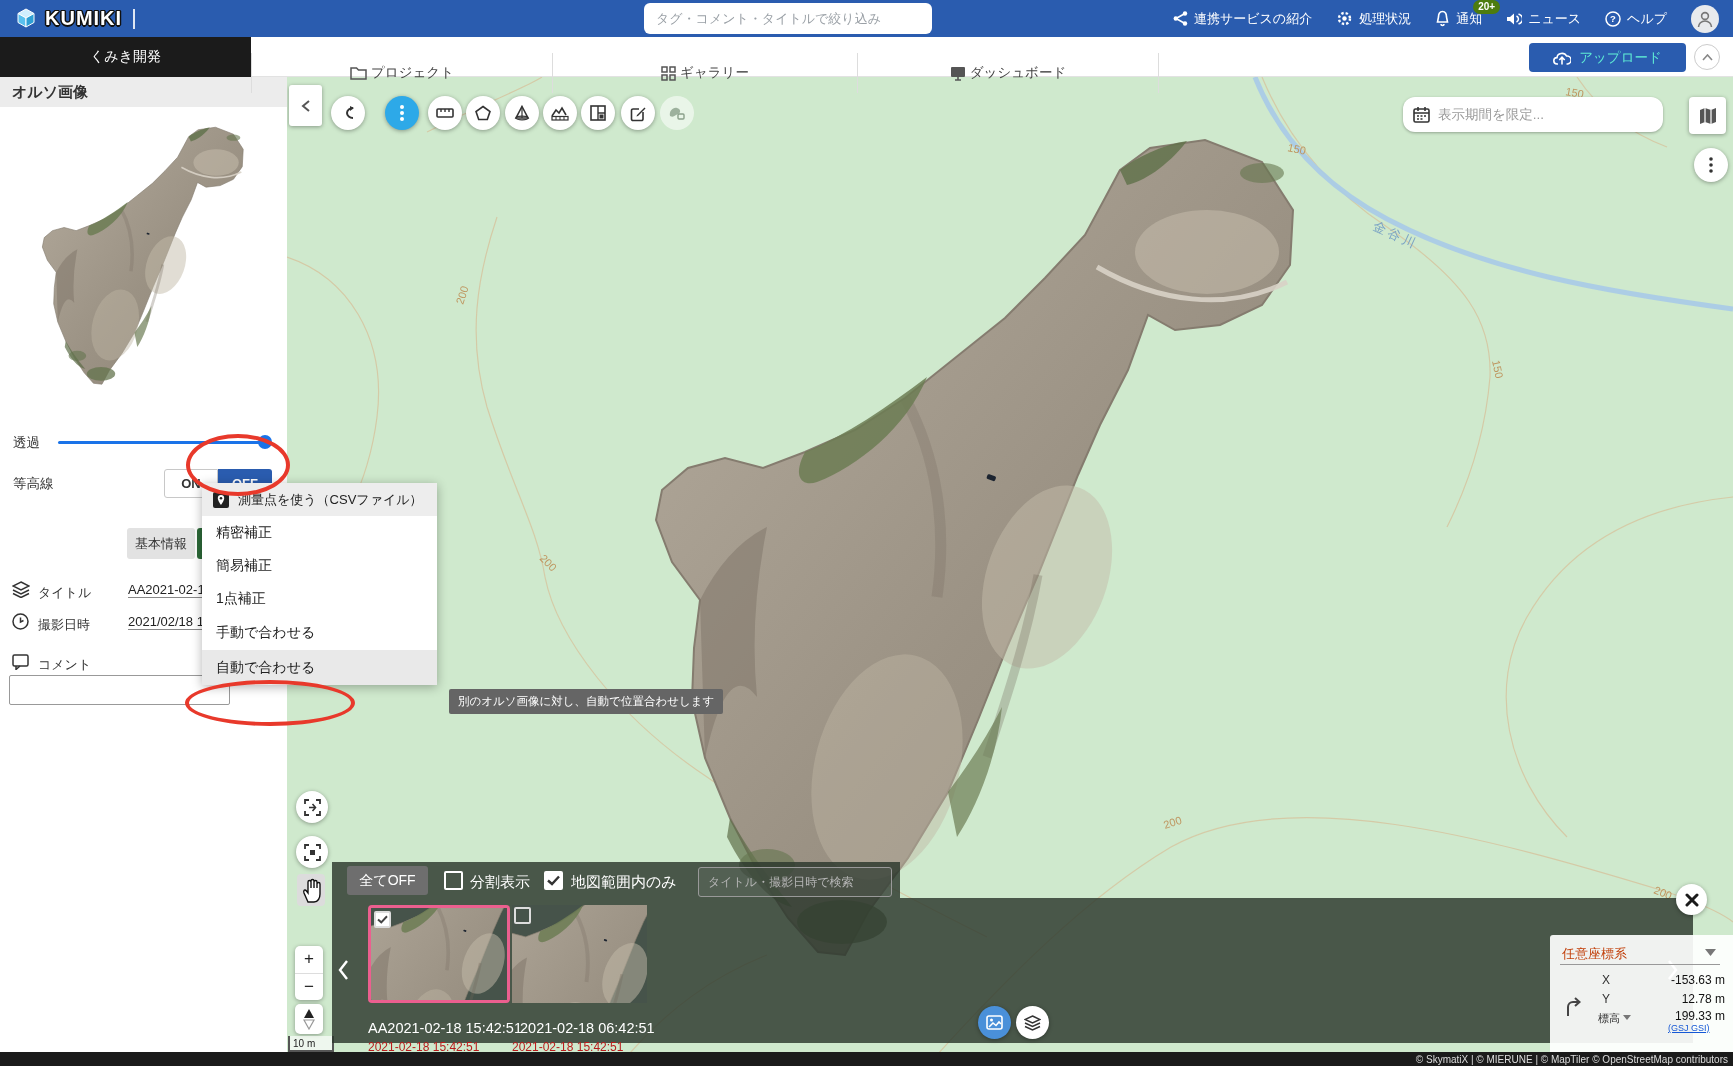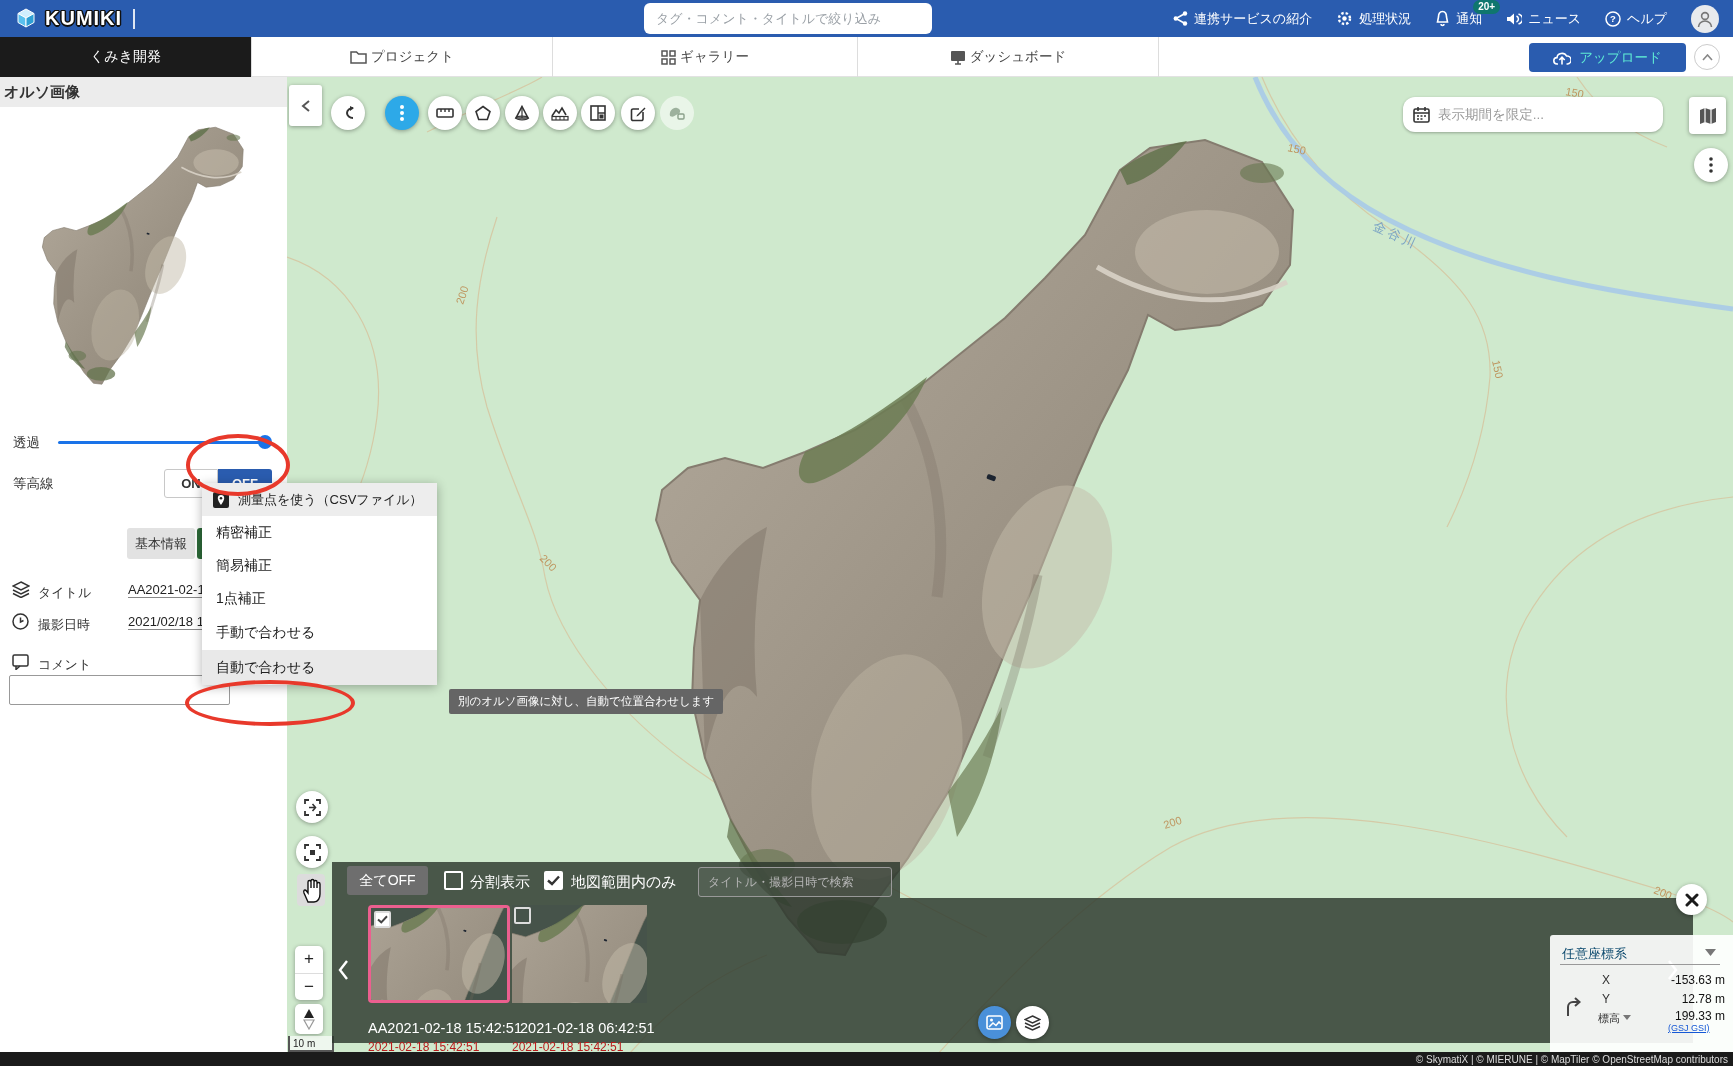--- a/index.html
+++ b/index.html
@@ -13,39 +13,39 @@
   .topbar { left:0; top:0; width:1733px; height:37px; background:#2a5caf; z-index:40; }
   .brand { left:14px; top:0; height:37px; gap:7px; color:#fff; }
   .brand-text { font-size:20px; font-weight:bold; letter-spacing:1px; color:#fff;
     text-shadow:-1.5px 0 #111,1.5px 0 #111,0 -1.5px #111,0 1.5px #111,1px 1px #111,-1px 1px #111,1px -1px #111,-1px -1px #111; }
   .brand-divider { width:2px; height:20px; background:rgba(255,255,255,.85); margin-left:4px; }
   .top-search { left:644px; top:3px; width:288px; height:31px; background:#fff; border-radius:6px; padding:0 12px; }
   .top-search input { border:none; outline:none; width:100%; font-size:13px; color:#333; background:transparent; }
   .top-search input::placeholder { color:#9aa0a6; }
   .topnav { right:14px; top:0; height:37px; gap:24px; color:#fff; z-index:41; }
   .topnav-item { gap:6px; font-size:13px; cursor:pointer; position:relative; }
-  .badge { position:absolute; top:-10px; right:-18px; background:#0f766e; color:#fff; font-size:10px; font-weight:bold;
+  .badge { position:absolute; top:-10px; right:-18px; background:#4d7c0f; color:#fff; font-size:10px; font-weight:bold;
     border-radius:9px; padding:2px 5px; line-height:1; }
   .avatar { width:28px; height:28px; border-radius:50%; background:#e8eaed; display:flex; align-items:center; justify-content:center; }
 
   
   .tabbar { left:0; top:37px; width:1733px; height:40px; background:#fff; border-bottom:1px solid #e2e2e2; z-index:40; }
   .tab-active { left:0; top:0; width:251px; height:40px; background:#1b1b1b; color:#fff; justify-content:center; font-size:14px; }
-  .tab { top:0; height:40px; justify-content:center; gap:4px; font-size:13.5px; color:#444; border-right:1px solid #ddd; }
+  .tab { top:16px; height:40px; justify-content:center; gap:4px; font-size:13.5px; color:#444; border-right:1px solid #ddd; }
   .tab-project { left:251px; width:302px; border-left:1px solid #ddd; }
   .tab-gallery { left:553px; width:305px; }
   .tab-dashboard { left:858px; width:301px; }
   .upload-btn { left:1529px; top:6px; width:157px; height:29px; background:#2a5caf; color:#5eead4; border-radius:4px;
     justify-content:center; gap:8px; font-size:13.5px; cursor:pointer; }
   .collapse-circle { left:1694px; top:7px; width:26px; height:26px; border-radius:50%; border:1px solid #ccc; background:#fff;
     display:flex; align-items:center; justify-content:center; color:#888; }
 
   
   .sidebar { left:0; top:77px; width:287px; height:989px; background:#fff; z-index:30; }
-  .sidebar-header { left:0; top:0; width:287px; height:30px; background:#ececec; font-size:15px; font-weight:bold; color:#333; padding-left:4px; }
+  .sidebar-header { left:0; top:0; width:287px; height:30px; background:#ececec; font-size:15px; font-weight:bold; color:#333; padding-left:12px; }
   .slider-label { left:13px; top:357px; font-size:13.5px; color:#333; }
   .slider-track { left:58px; top:364px; width:206px; height:3px; background:#1a73e8; border-radius:2px; }
   .slider-knob { left:258px; top:358px; width:14px; height:14px; border-radius:50%; background:#1a73e8; }
   .contour-label { left:13px; top:398px; font-size:13.5px; color:#333; }
   .toggle-on { left:164px; top:392px; width:54px; height:29px; background:#fff; border:1px solid #c8c8c8; border-radius:3px 0 0 3px;
     justify-content:center; font-size:13px; font-weight:bold; color:#333; cursor:pointer; }
   .toggle-off { left:218px; top:392px; width:54px; height:29px; background:#2a5caf; border-radius:0 3px 3px 0;
     justify-content:center; font-size:13px; font-weight:bold; color:#fff; cursor:pointer; }
   .btn-basic { left:127px; top:451px; width:68px; height:31px; background:#e2e2e2; border-radius:3px; justify-content:center;
     font-size:13px; color:#333; cursor:pointer; }
@@ -104,21 +104,21 @@
   .thumb-date { font-size:12px; color:#b91c1c; z-index:21;margin-top:34px; }
   .thumb-title { font-size:14.5px; color:#fff; z-index:21; }
   .strip-chevron { color:#fff; z-index:21; cursor:pointer; }
   .close-btn { left:1676px; top:884px; width:31px; height:31px; z-index:25; color:#1b1b1b; }
   .img-btn1 { left:978px; top:1006px; width:33px; height:33px; background:#4a90d9; color:#fff; z-index:22; }
   .img-btn2 { left:1016px; top:1006px; width:33px; height:33px; color:#333; z-index:22; }
 
   
   .coord { left:1550px; top:935px; width:183px; height:131px; background:rgba(255,255,255,.92); border-radius:3px 0 0 0; z-index:26;
     font-size:12px; color:#222; }
-  .coord-crs { left:12px; top:10px; font-size:13px; color:#0c4a6e; }
+  .coord-crs { left:12px; top:10px; font-size:13px; color:#c2410c; }
   .coord-div { left:10px; top:29px; width:160px; height:1px; background:#999; }
   .coord-row-label { color:#333; }
   .coord-val { text-align:right; color:#111; }
   .coord-links { color:#1558d6; text-decoration:underline; font-size:9px; }
 
   .attribution { left:0; top:1052px; width:1733px; height:14px; background:#1b1b1b; color:#ddd; font-size:10px;
     display:flex; align-items:center; justify-content:flex-end; padding-right:5px; z-index:35; }
 
   .map-label { font-size:11px; fill:#bf9660; }
   .river-label { font-size:13px; fill:#7aa3c4; letter-spacing:3px; }

